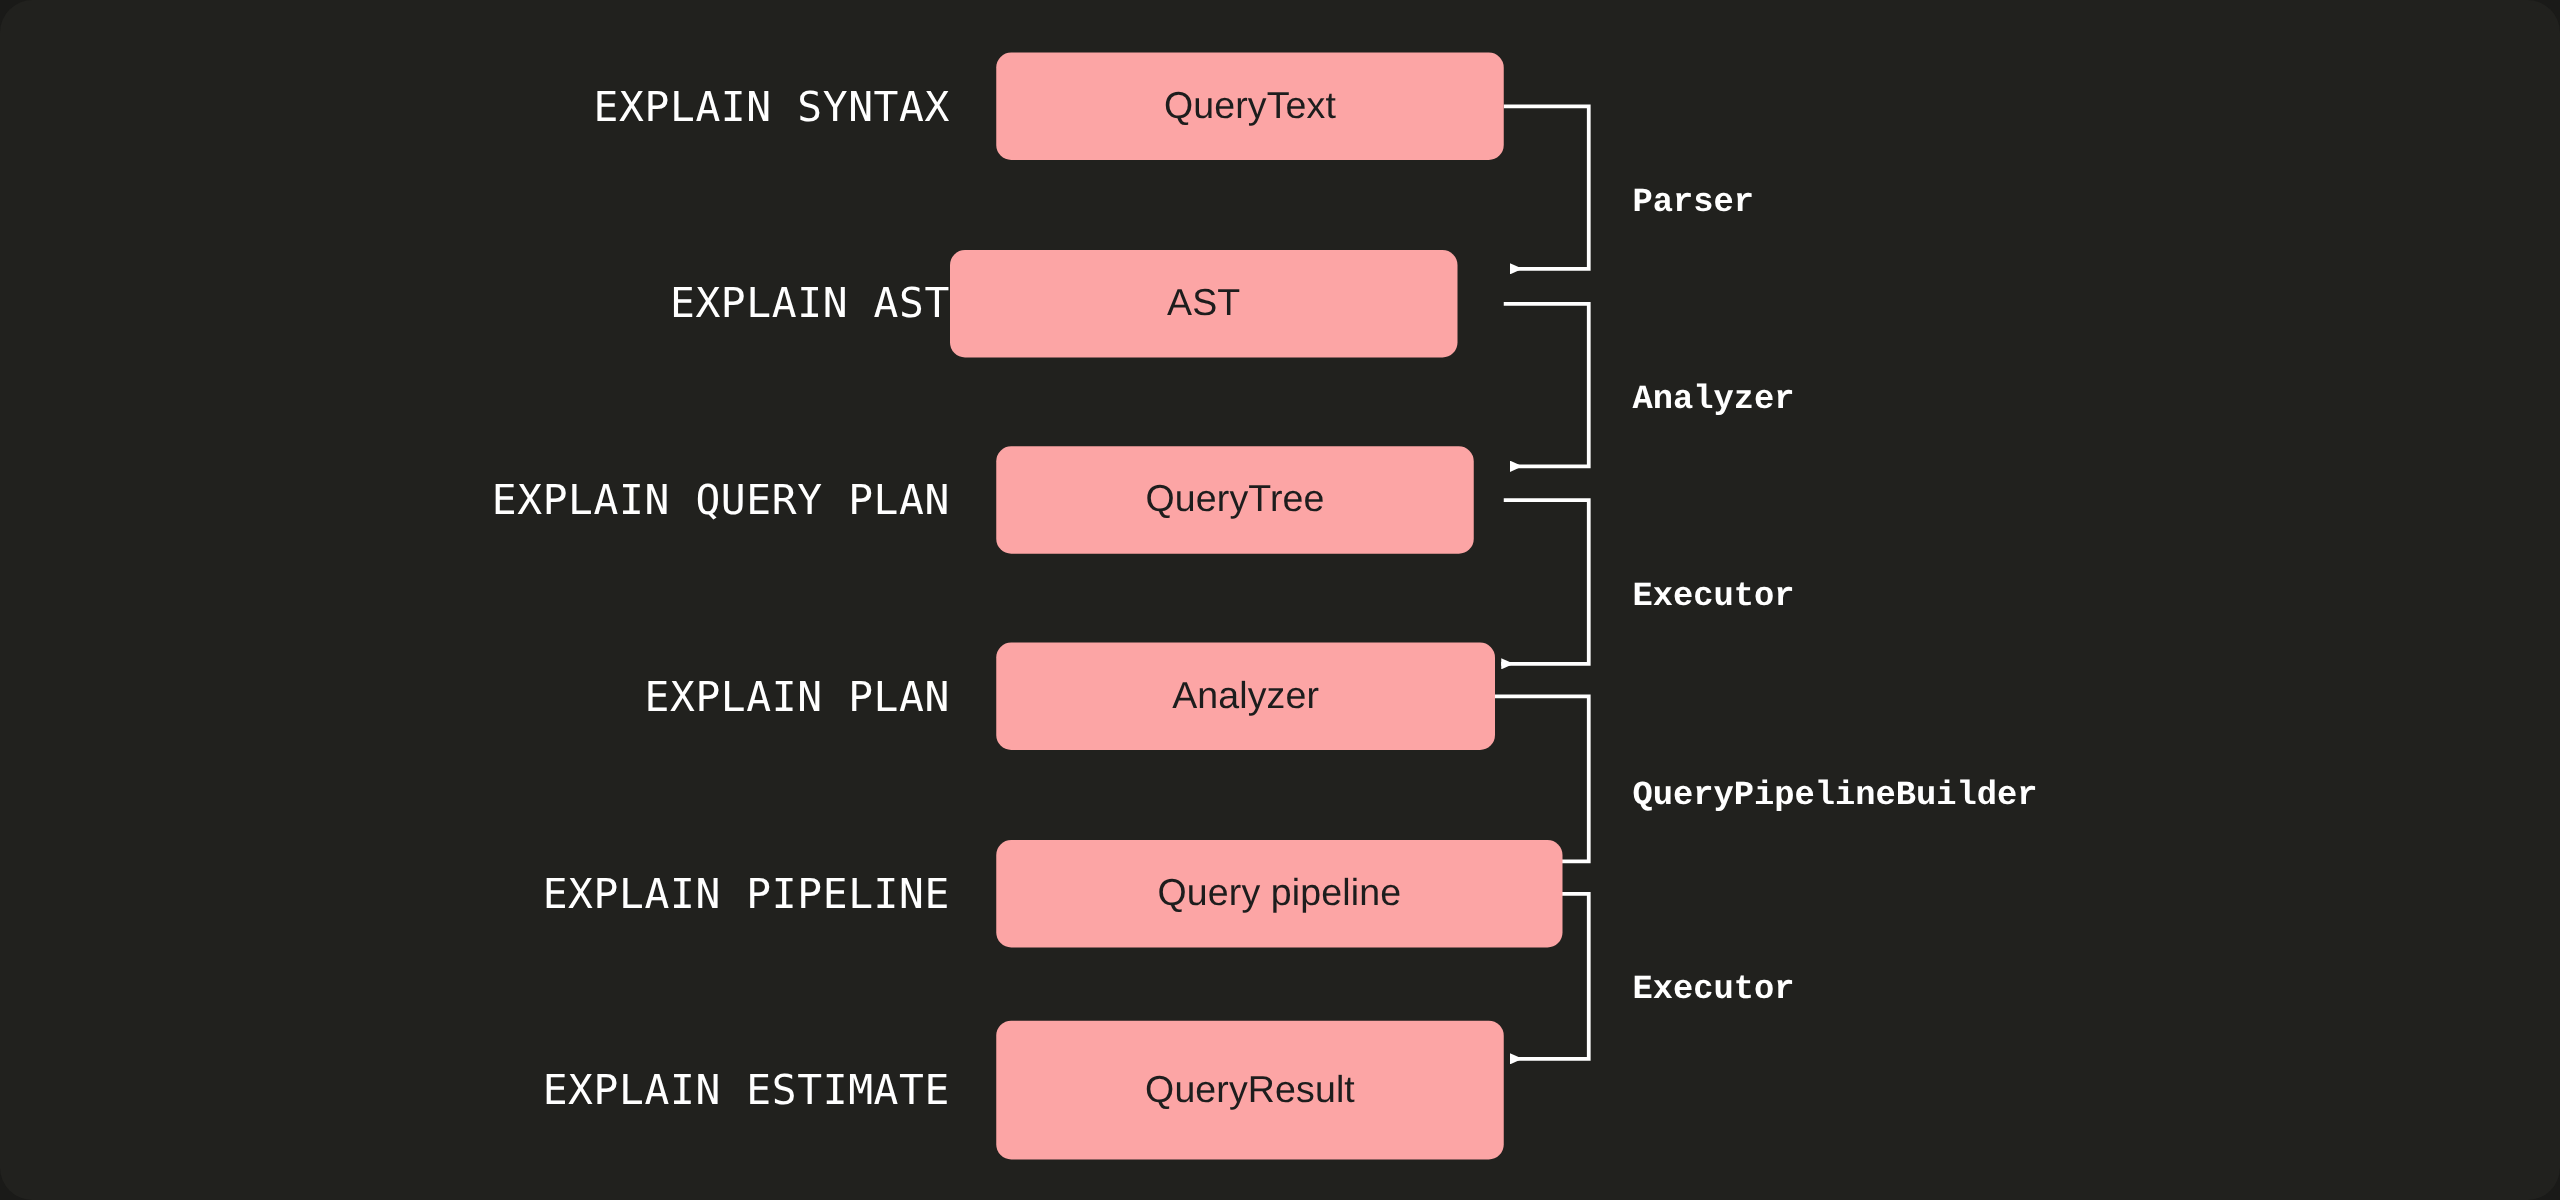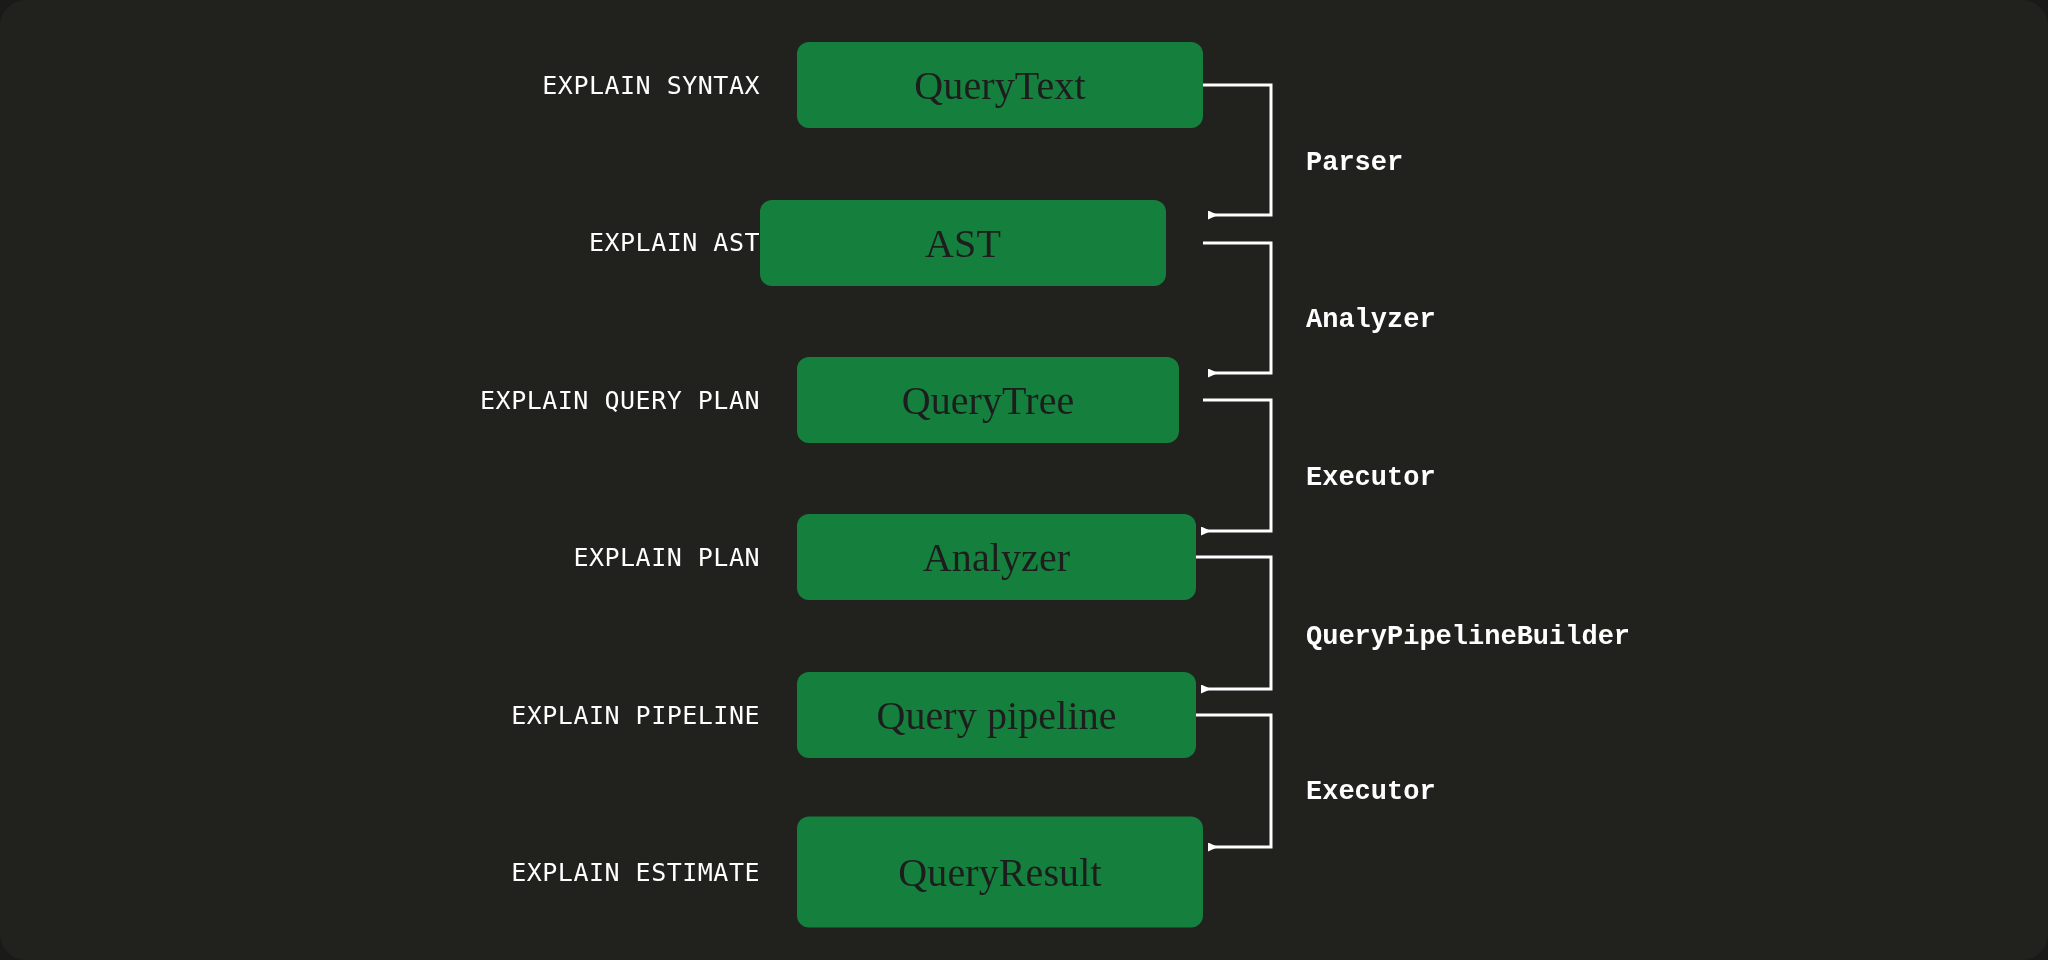--- a/index.html
+++ b/index.html
@@ -22,38 +22,38 @@
     border-radius: 26px;
     overflow: hidden;
   }
 
   .stage-label {
     position: absolute;
     right: 1288px;           
     width: 640px;
     text-align: right;
     font-family: "DejaVu Sans Mono", "Liberation Mono", monospace;
-    font-size: 25px;
+    font-size: 33px;
     letter-spacing: 0.5px;
     color: #ffffff;
     white-space: nowrap;
     transform: translateY(-50%);
   }
 
   .node-box {
     position: absolute;
     left: 797px;
-    background: #15803d;
+    background: #fca5a5;
     border-radius: 12px;
     display: flex;
     align-items: center;
     justify-content: center;
     color: #1d1d1d;
-    font-family: Liberation Serif, serif;
-    font-size: 40px;
+    font-family: Liberation Sans, sans-serif;
+    font-size: 30px;
     font-weight: 400;
     letter-spacing: 0.1px;
     transform: translateY(-50%);
   }
 
   
   #connectors {
     position: absolute;
     left: 0;
     top: 0;
@@ -97,21 +97,21 @@
   <div id="rows-layer">
       <div class="stage-label" style="top: 85px;">EXPLAIN SYNTAX</div>
       <div class="node-box" style="top: 85px; left: 797px; width: 406px; height: 86px;">QueryText</div>
       <div class="stage-label" style="top: 242px;">EXPLAIN AST</div>
       <div class="node-box" style="top: 243px; left: 760px; width: 406px; height: 86px;">AST</div>
       <div class="stage-label" style="top: 400px;">EXPLAIN QUERY PLAN</div>
       <div class="node-box" style="top: 400px; left: 797px; width: 382px; height: 86px;">QueryTree</div>
       <div class="stage-label" style="top: 557px;">EXPLAIN PLAN</div>
       <div class="node-box" style="top: 557px; left: 797px; width: 399px; height: 86px;">Analyzer</div>
       <div class="stage-label" style="top: 715px;">EXPLAIN PIPELINE</div>
-      <div class="node-box" style="top: 715px; left: 797px; width: 399px; height: 86px;">Query pipeline</div>
+      <div class="node-box" style="top: 715px; left: 797px; width: 453px; height: 86px;">Query pipeline</div>
       <div class="stage-label" style="top: 872px;">EXPLAIN ESTIMATE</div>
       <div class="node-box" style="top: 872px; left: 797px; width: 406px; height: 111px;">QueryResult</div>
     </div>
   <div id="phases-layer">
       <div class="phase-label" style="top: 163px;">Parser</div>
       <div class="phase-label" style="top: 320px;">Analyzer</div>
       <div class="phase-label" style="top: 478px;">Executor</div>
       <div class="phase-label" style="top: 637px;">QueryPipelineBuilder</div>
       <div class="phase-label" style="top: 792px;">Executor</div>
     </div>

